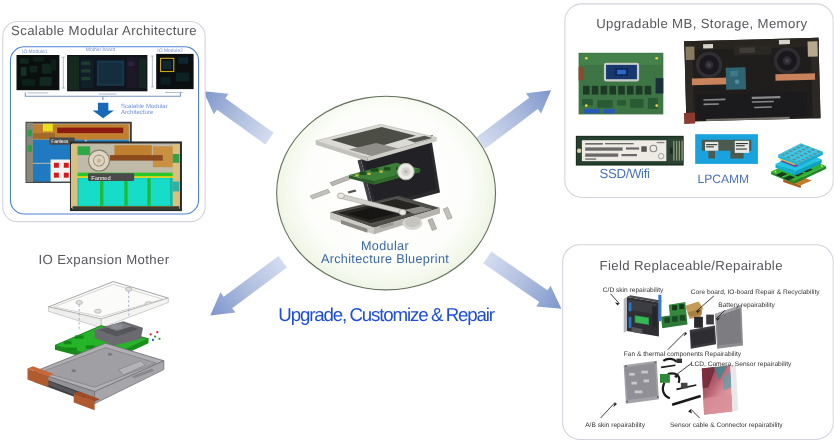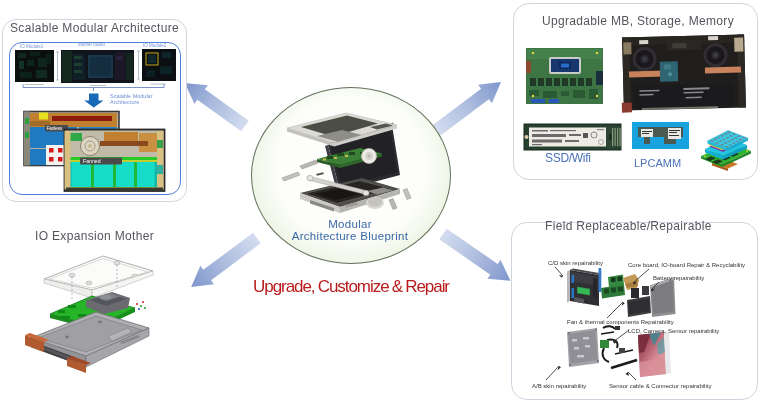--- a/index.html
+++ b/index.html
@@ -276,21 +276,21 @@
   <path d="M196,143.5 L215,134.5 L229,140 L210,149 Z" fill="#7048a8"></path>
   <path d="M195,141.5 L215,132.5 L229,138 L209,147 Z" fill="#e8d020"></path>
   <path d="M194.5,138 L215,127.6 L235,135.2 L214.5,145.6 Z" fill="#38ccec" stroke="#18a0c0" stroke-width="0.5"></path>
   <path d="M196.6,138.0 L198.7,137.0 L201.4,138.0 L199.4,139.1 Z M201.6,139.9 L203.7,138.9 L206.4,139.9 L204.4,141.0 Z M206.6,141.8 L208.7,140.8 L211.4,141.8 L209.4,142.9 Z M211.6,143.7 L213.7,142.7 L216.4,143.7 L214.4,144.8 Z M200.0,136.3 L202.1,135.3 L204.8,136.3 L202.8,137.4 Z M205.0,138.2 L207.1,137.2 L209.8,138.2 L207.8,139.3 Z M210.0,140.1 L212.1,139.1 L214.8,140.1 L212.8,141.2 Z M215.0,142.0 L217.1,141.0 L219.8,142.0 L217.8,143.1 Z M203.4,134.6 L205.5,133.5 L208.2,134.6 L206.2,135.6 Z M208.4,136.5 L210.5,135.4 L213.2,136.5 L211.2,137.5 Z M213.4,138.4 L215.5,137.3 L218.2,138.4 L216.2,139.4 Z M218.4,140.3 L220.5,139.2 L223.2,140.3 L221.2,141.3 Z M206.9,132.8 L208.9,131.8 L211.7,132.8 L209.6,133.9 Z M211.9,134.7 L213.9,133.7 L216.7,134.7 L214.6,135.8 Z M216.9,136.6 L218.9,135.6 L221.7,136.6 L219.6,137.7 Z M221.9,138.5 L223.9,137.5 L226.7,138.5 L224.6,139.6 Z M210.3,131.1 L212.3,130.1 L215.1,131.1 L213.0,132.2 Z M215.3,133.0 L217.3,132.0 L220.1,133.0 L218.0,134.1 Z M220.3,134.9 L222.3,133.9 L225.1,134.9 L223.0,136.0 Z M225.3,136.8 L227.3,135.8 L230.1,136.8 L228.0,137.9 Z M213.7,129.4 L215.7,128.3 L218.5,129.4 L216.4,130.4 Z M218.7,131.3 L220.7,130.2 L223.5,131.3 L221.4,132.3 Z M223.7,133.2 L225.7,132.1 L228.5,133.2 L226.4,134.2 Z M228.7,135.1 L230.7,134.0 L233.5,135.1 L231.4,136.1 Z" fill="#5f8f98"></path>
   <path d="M194.5,138 L214.5,145.6 L214.5,148 L194.5,140.4 Z" fill="#20b8dc"></path>
   <path d="M214.5,145.6 L235,135.2 L235,137.6 L214.5,148 Z" fill="#18acd0"></path>
  </g>
   </svg>
 
 <div class="box" style="left:511px;top:222px;width:245px;height:176px;"></div>
-<div class="title" style="left:545px;top:220px;">Field Replaceable/Repairable</div>
+<div class="title" style="left:545px;top:235px;">Field Replaceable/Repairable</div>
 <svg class="abs" style="left:511px;top:222px;" width="245" height="176" viewBox="0 0 245 176">
  <defs>
   <linearGradient id="lcdg" x1="0" y1="0" x2="1" y2="1">
    <stop offset="0" stop-color="#7a3a4a"></stop>
         <stop offset="0.35" stop-color="#b05a6a"></stop>
    <stop offset="0.6" stop-color="#d88a96"></stop>
         <stop offset="1" stop-color="#e8b0a8"></stop>
   </linearGradient>
  </defs>
 
@@ -524,13 +524,13 @@
  <g transform="translate(1,9)">
   <path d="M29,62 L45,56 L47,59 L31,65 Z" fill="#b8b7b2" stroke="#8a8984" stroke-width="0.5"></path>
   <path d="M11,74 L27,68 L29,71 L13,77 Z" fill="#c2c1bc" stroke="#8a8984" stroke-width="0.5"></path>
   <path d="M45,70 L52,68.2 L53,70 L46,71.8 Z" fill="#55544f"></path>
   <path d="M118,96 L122,94.5 L126,104 L122,105.5 Z" fill="#b8b7b2" stroke="#8a8984" stroke-width="0.5"></path>
   <path d="M132,86 L136,84.5 L140,94 L136,95.5 Z" fill="#c2c1bc" stroke="#8a8984" stroke-width="0.5"></path>
   <path d="M74,101 L86,98 L87,100.5 L75,103.5 Z" fill="#9a9994"></path>
  </g>
 </svg>
 <div class="abs" style="left:250px;top:217.5px;width:200px;text-align:center;color:#3a68a8;font-size:11.5px;line-height:12px;letter-spacing:0.3px;">Modular<br>Architecture Blueprint</div>
-<div class="abs" style="left:0;top:276.5px;width:702px;text-align:center;color:#b91c1c;font-size:17px;letter-spacing:-1.05px;word-spacing:-0.5px;">Upgrade, Customize &amp; Repair</div>
+<div class="abs" style="left:0;top:276.5px;width:702px;text-align:center;color:#1d4ed8;font-size:17px;letter-spacing:-1.05px;word-spacing:-0.5px;">Upgrade, Customize &amp; Repair</div>
 
 </body></html>

